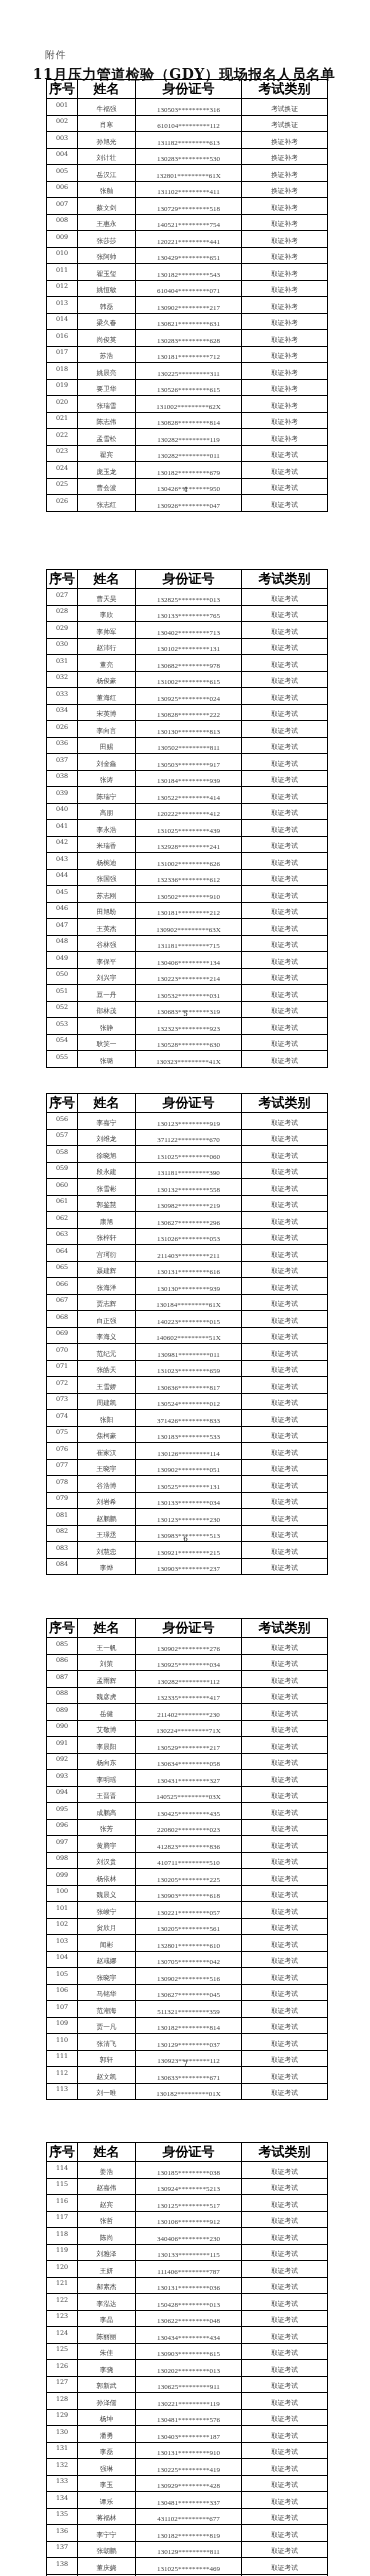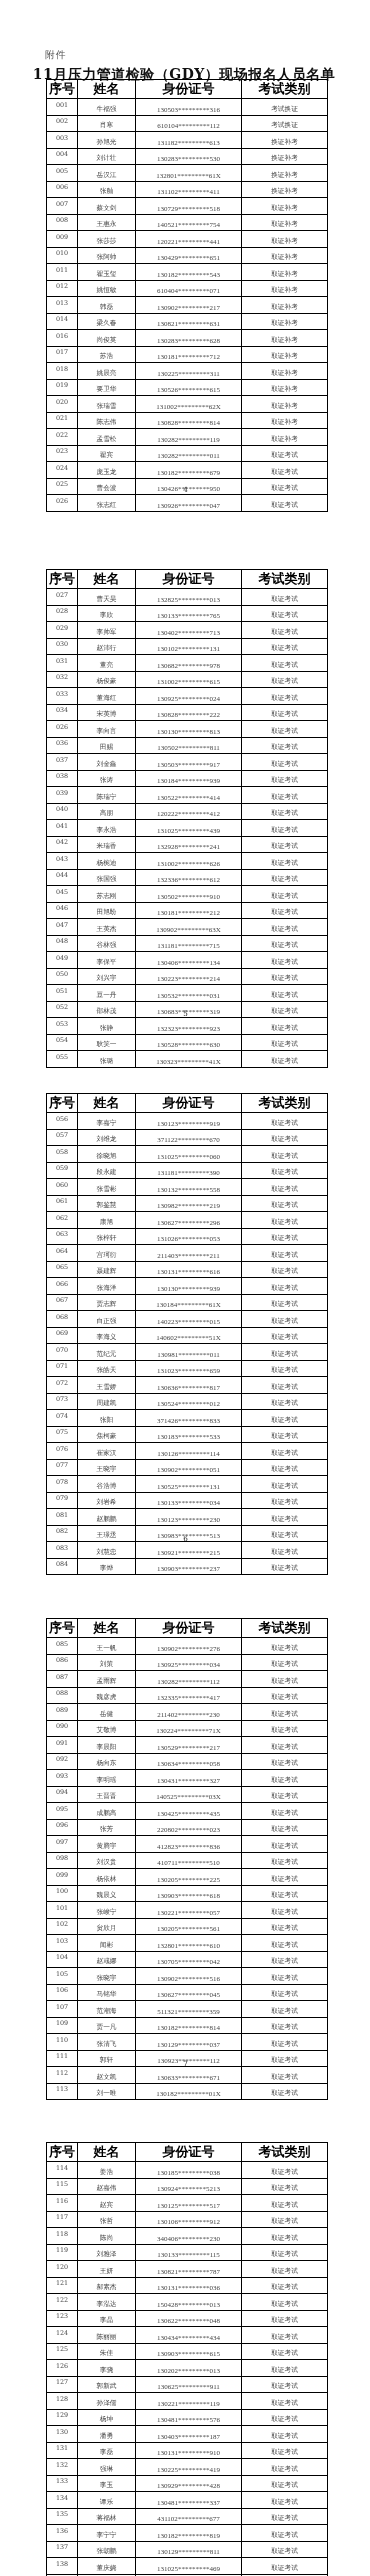--- a/index.html
+++ b/index.html
@@ -809,21 +809,21 @@
         </tr>
         <tr>
           <td class="seq">119</td>
           <td class="nm">刘雅泽</td>
           <td class="idn">130133*********115</td>
           <td class="cat">取证考试</td>
         </tr>
         <tr>
           <td class="seq">120</td>
           <td class="nm">王妍</td>
-          <td class="idn">130821*********787</td>
+          <td class="idn">111406*********787</td>
           <td class="cat">取证考试</td>
         </tr>
         <tr>
           <td class="seq">121</td>
           <td class="nm">郝素杰</td>
           <td class="idn">130131*********036</td>
           <td class="cat">取证考试</td>
         </tr>
         <tr>
           <td class="seq">122</td>

